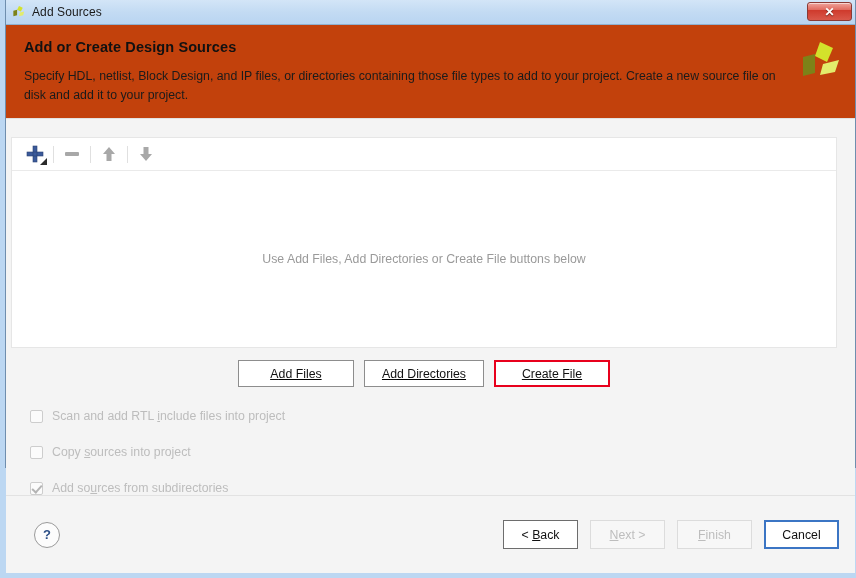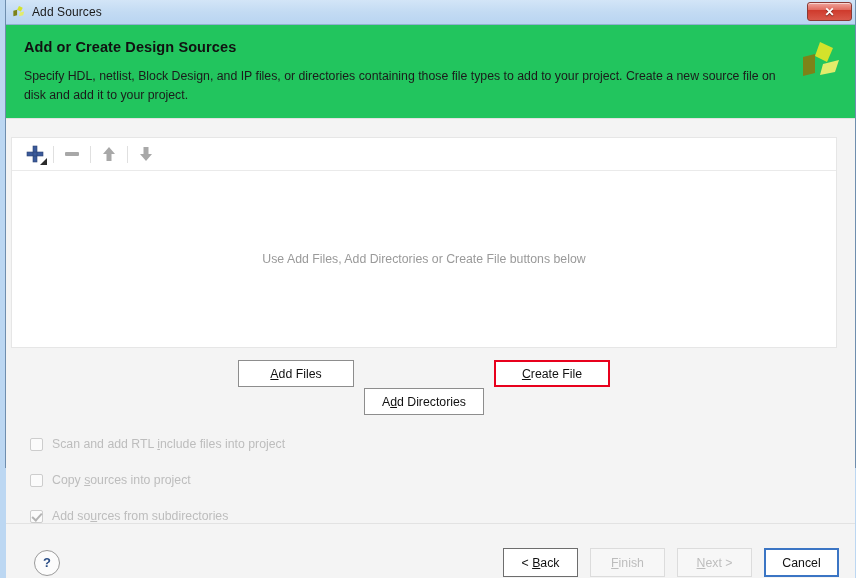--- a/index.html
+++ b/index.html
@@ -75,21 +75,21 @@
     color: #ffffff;
     font-size: 12px;
     font-weight: bold;
     font-family: "Liberation Sans", sans-serif;
     text-shadow: 0 1px 1px rgba(0,0,0,.5);
     line-height: 1;
   }
 
   
   #header {
-    background: #22c55e;
+    background: #c2410c;
     padding: 14px 18px 10px 18px;
     position: relative;
     flex: 0 0 auto;
     height: 93px;
   }
   #header h1 {
     margin: 0 0 12px 0;
     font-size: 14.5px;
     font-weight: bold;
     color: #111111;
@@ -156,37 +156,38 @@
     color: #9a9a9a;
     font-size: 12.3px;
   }
 
   
   .action-row {
     display: flex;
     justify-content: center;
     gap: 10px;
     margin-top: 12px;
+    text-decoration: underline;
   }
   .btn {
     height: 27px;
     min-width: 60px;
     background: #ffffff;
     border: 1px solid #8d8d8d;
     font-size: 12.3px;
     color: #111111;
     display: inline-flex;
     align-items: center;
     justify-content: center;
     padding: 0 16px;
     cursor: pointer;
     font-family: "Liberation Sans", sans-serif;
   }
   .btn.w-addfiles { width: 116px; }
-  .btn.w-adddirs  { width: 120px; margin-top: 28px; }
+  .btn.w-adddirs  { width: 120px; }
   .btn.w-create   { width: 116px; border: 2px solid #e8001c; }
   .btn u { text-decoration: underline; }
 
   
   .opts {
     margin-top: 22px;
     padding-left: 19px;
     display: flex;
     flex-direction: column;
     gap: 22px;
@@ -385,23 +386,23 @@
 
   <div id="footer">
     <div class="help-btn">
       <span>?</span>
     </div>
     <div class="nav-btns">
       <div class="navbtn">
         <span><span>&lt; </span><u>B</u><span>ack</span></span>
       </div>
       <div class="navbtn disabled">
+        <span><u>N</u><span>ext &gt;</span></span>
+      </div>
+      <div class="navbtn disabled">
         <span><u>F</u><span>inish</span></span>
-      </div>
-      <div class="navbtn disabled">
-        <span><u>N</u><span>ext &gt;</span></span>
       </div>
       <div class="navbtn focused">
         <span>Cancel</span>
       </div>
     </div>
   </div>
 </div>
 
 </body></html>

